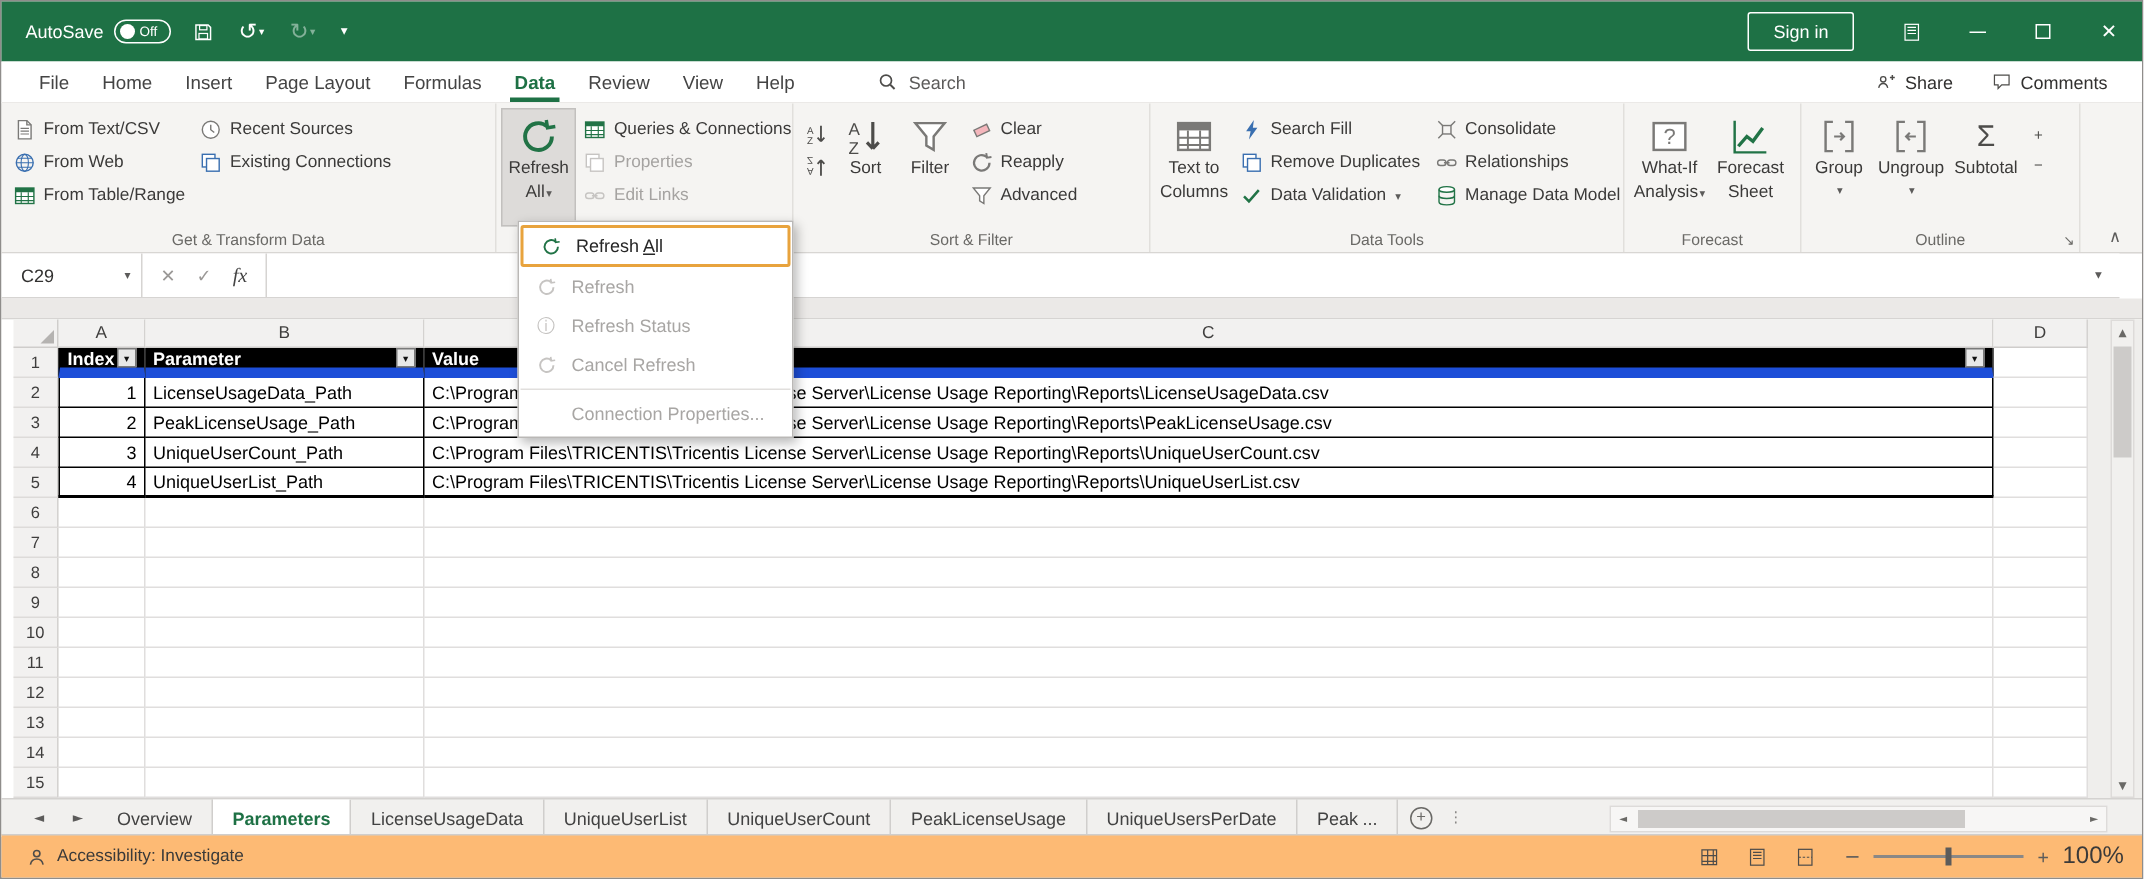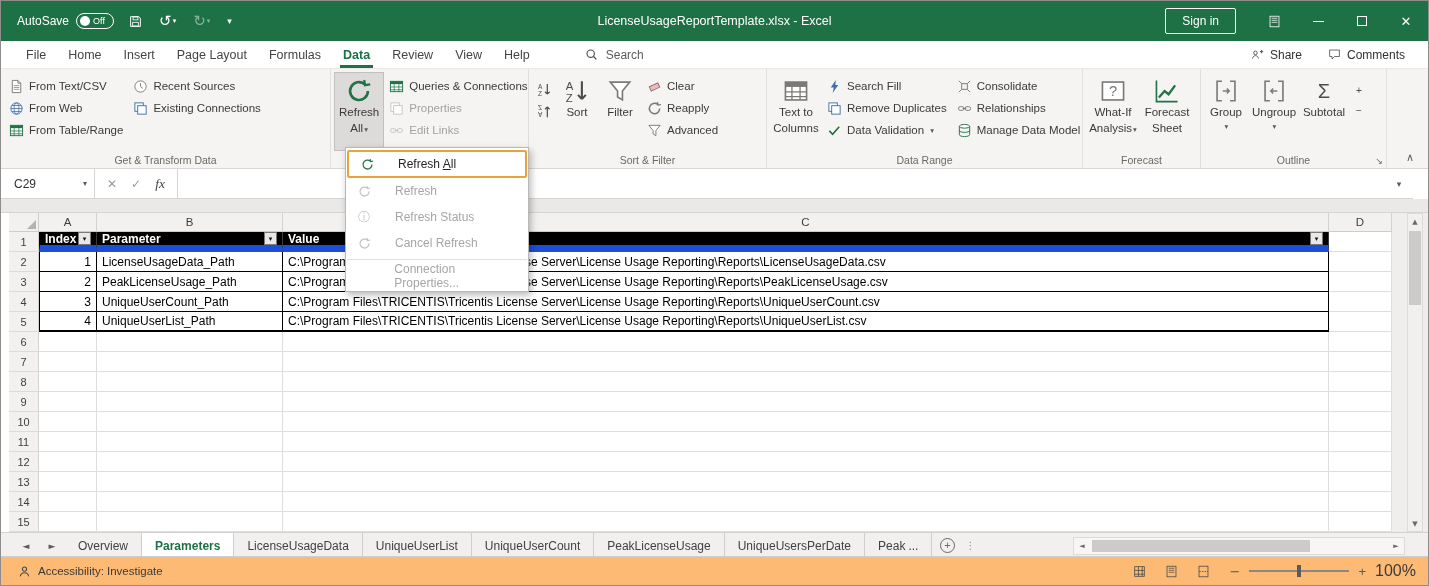--- a/index.html
+++ b/index.html
@@ -51,21 +51,21 @@
 .c-gray{color:#7a7977}.c-green{color:#217346}.c-blue{color:#3a6fb0}.c-dim{color:#c3c1bf}.c-dark{color:#4d4c4a}
 .sigma{font-size:20px;color:#4d4c4a;line-height:26px;height:26px}
 .sorttiny{width:24px;height:22px;display:flex;align-items:center;justify-content:center;font-size:9px;color:#4d4c4a}
 .detailbtn{width:22px;height:20px;display:flex;align-items:center;justify-content:center;font-size:10px;color:#4d4c4a}
 .launcher{position:absolute;right:3px;bottom:2px;font-size:9px;color:#6a6966}
 .collapsewrap{flex:1;position:relative;border-right:none}
 .collapsebtn{position:absolute;right:14px;bottom:4px;font-size:11px;color:#5c5b5a}
 
 
 .rmenu{position:absolute;left:344px;top:146px;width:184px;background:#fff;border:1px solid #bab8b6;box-shadow:2px 3px 7px rgba(0,0,0,.28);padding:2px 0;z-index:100}
-.rmi{height:26px;display:flex;align-items:center;gap:23px;padding:0 10px;font-size:12px;color:#262626}
+.rmi{height:26px;display:flex;align-items:center;gap:9px;padding:0 10px;font-size:12px;color:#262626}
 .rmi .mic{width:16px;display:flex;justify-content:center;align-items:center}
 .rmi.disabled{color:#a8a6a4}
 .rm-first{border:2px solid #e8a33d;border-radius:2px;margin:0 1px;height:28px}
 .rmsep{border-top:1px solid #e1dfdd;margin:3px 1px}
 .accel{text-decoration:underline}
 
 
 .fbar{position:absolute;top:168px;left:0;right:15px;height:30px;background:#fff;border-bottom:1px solid #d6d4d2;display:flex;align-items:stretch}
 .namebox{width:94px;display:flex;align-items:center;justify-content:space-between;padding:0 7px 0 13px;border-right:1px solid #d6d4d2;font-size:12px}
 .nb-chev{font-size:8px;color:#5c5b5a}
@@ -258,21 +258,20 @@
           <span class="glyph qchev">▾</span>
         </div>
       <div class="qbtn dim">
           <span class="glyph">↻</span>
           <span class="glyph qchev">▾</span>
         </div>
       <div class="qbtn">
           <span class="glyph qchev" style="font-size:9px">▾</span>
         </div>
     </div>
-    <div class="tb-title">LicenseUsageReportTemplate.xlsx - Excel</div>
     <div class="tb-right">
       <div class="signin">Sign in</div>
       <div class="winbtn">
           <svg class="ic14" style="color:#fff">
             <use href="#s-pagelayout"></use>
           </svg>
         </div>
       <div class="winbtn">
           <span class="minbar"></span>
         </div>
@@ -478,21 +477,21 @@
             </svg>
             <span>Relationships</span>
           </div>
         <div class="smallbtn">
             <svg class="ic16 c-green">
               <use href="#s-db"></use>
             </svg>
             <span>Manage Data Model</span>
           </div>
       </div>
-      <div class="glabel">Data Range</div>
+      <div class="glabel">Data Tools</div>
     </div>
 
     <div class="rgroup" style="width:118px">
       <div class="bigbtn" style="width:54px">
         <svg class="ic26 c-gray">
             <use href="#s-question"></use>
           </svg>
         <span>What-If</span>
         <span><span>Analysis</span><span class="chev glyph">▾</span></span>
       </div>

